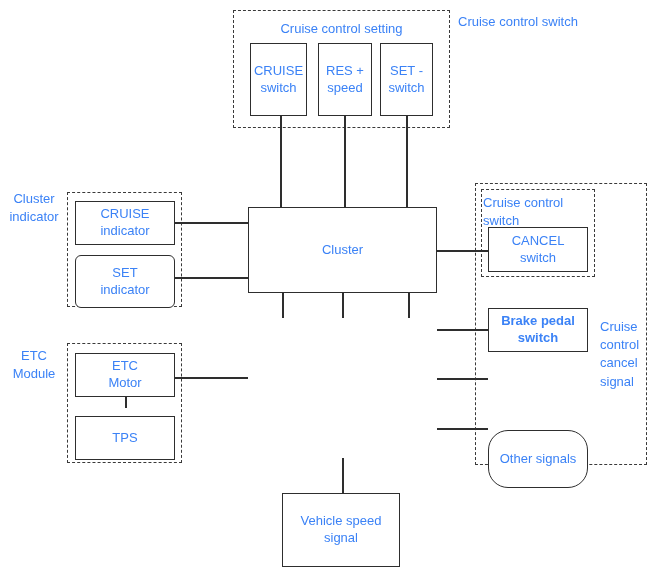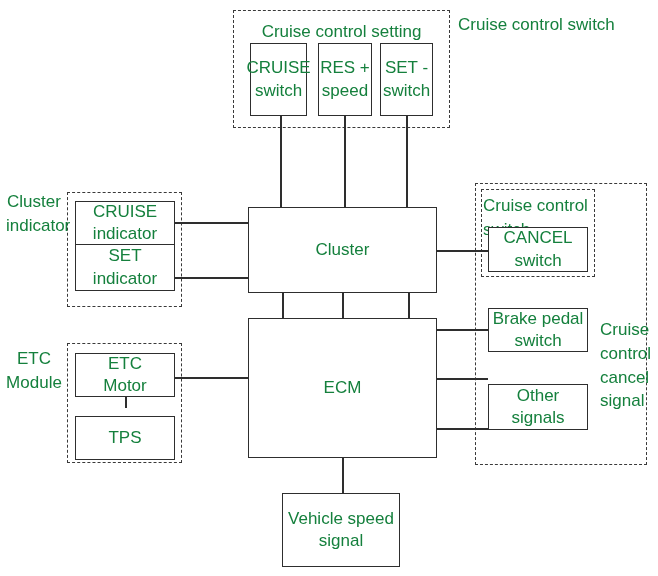--- a/index.html
+++ b/index.html
@@ -3,22 +3,22 @@
 <meta charset="utf-8">
 <style>
   * { margin: 0; padding: 0; box-sizing: border-box; }
   html, body { background: #ffffff; }
   body { font-family: "Liberation Sans", sans-serif; }
   .canvas {
     position: relative;
     width: 658px;
     height: 576px;
     background: #ffffff;
-    color: #15803d;
-    font-size: 17px;
+    color: #3b82f6;
+    font-size: 13px;
     overflow: hidden;
   }
   .dashed {
     position: absolute;
     border: 1px dashed #3a3a3a;
     background: transparent;
   }
   .box {
     position: absolute;
     border: 1.5px solid #2e2e2e;
@@ -96,34 +96,33 @@
 
   <div class="box" style="left:250px; top:43px; width:57px; height:73px;">CRUISE
 switch</div>
   <div class="box" style="left:318px; top:43px; width:54px; height:73px;">RES +
 speed</div>
   <div class="box" style="left:380px; top:43px; width:53px; height:73px;">SET -
 switch</div>
 
   <div class="box" style="left:75px; top:201px; width:100px; height:44px;">CRUISE
 indicator</div>
-  <div class="box" style="left:75px; top:244px; width:100px; height:47px;">SET
+  <div class="box" style="left:75px; top:255px; width:100px; height:53px;border-radius:6px;">SET
 indicator</div>
 
   <div class="box" style="left:248px; top:207px; width:189px; height:86px;">Cluster</div>
 
   <div class="box" style="left:488px; top:227px; width:100px; height:45px;">CANCEL
 switch</div>
 
-  <div class="box" style="left:248px; top:318px; width:189px; height:140px;">ECM</div>
 
   <div class="box" style="left:75px; top:353px; width:100px; height:44px;">ETC
 Motor</div>
   <div class="box" style="left:75px; top:416px; width:100px; height:44px;text-align:right;">TPS</div>
 
-  <div class="box" style="left:488px; top:308px; width:100px; height:44px;">Brake pedal
+  <div class="box" style="left:488px; top:308px; width:100px; height:44px;font-weight:bold;">Brake pedal
 switch</div>
-  <div class="box" style="left:488px; top:384px; width:100px; height:46px;">Other signals</div>
+  <div class="box" style="left:488px; top:430px; width:100px; height:58px;border-radius:20px;">Other signals</div>
 
   <div class="box" style="left:282px; top:493px; width:118px; height:74px;">Vehicle speed
 signal</div>
 
 </div>
 
 </body></html>

